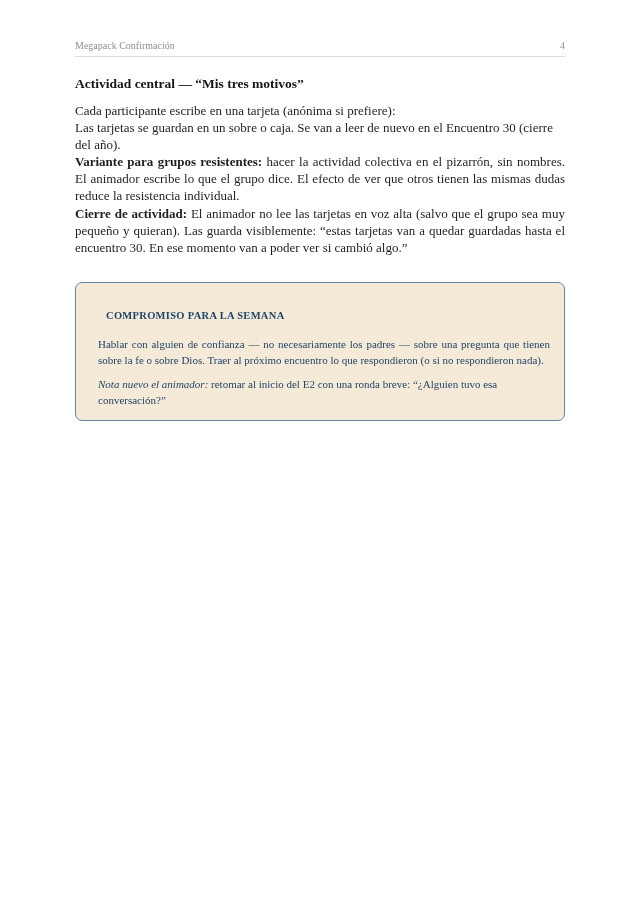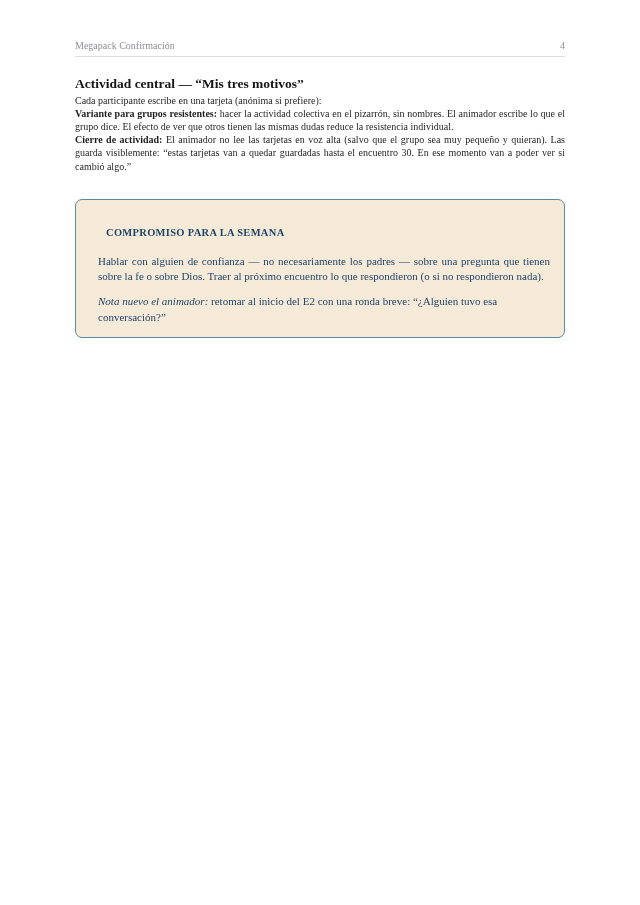--- a/index.html
+++ b/index.html
@@ -25,29 +25,29 @@
   .running-header {
     display: flex;
     justify-content: space-between;
     align-items: baseline;
     font-size: 10px;
     color: #8e8e93;
     padding-bottom: 5px;
     border-bottom: 1px solid #dddddd;
   }
   .doc-title {
-    margin: 17px 0 0 0;
+    margin: 17px 0 8px 0;
     font-size: 13.5px;
     font-weight: bold;
     line-height: 1.45;
     color: #151515;
   }
   .doc-title .title-line { display: block; }
   p.body-text {
-    font-size: 10px;
+    font-size: 13px;
     line-height: 1.32;
     margin: 0 0;
   }
   p.justified { text-align: justify; }
   ol.card-list {
     margin: 10px 0 11px 0;
     padding-left: 18px;
     font-size: 11.5px;
     line-height: 1.32;
   }
@@ -86,20 +86,21 @@
     <span>4</span>
   </div>
 
   <h1 class="doc-title">
     <span class="title-line">Actividad central — “Mis tres motivos”</span>
   </h1>
 
   <p class="body-text">Cada participante escribe en una tarjeta (anónima si prefiere):</p>
 
 
+  <p class="body-text">Las tarjetas se guardan en un sobre o caja. Se van a leer de nuevo en el Encuentro 30 (cierre del año).</p>
 
   <p class="body-text justified"><span class="lead-bold">Variante para grupos resistentes:</span><span> hacer la actividad colectiva en el pizarrón, sin nombres. El animador escribe lo que el grupo dice. El efecto de ver que otros tienen las mismas dudas reduce la resistencia individual.</span></p>
 
   <p class="body-text justified"><span class="lead-bold">Cierre de actividad:</span><span> El animador no lee las tarjetas en voz alta (salvo que el grupo sea muy pequeño y quieran). Las guarda visiblemente: “estas tarjetas van a quedar guardadas hasta el encuentro 30. En ese momento van a poder ver si cambió algo.”</span></p>
 
   <div class="commitment-box">
     <p class="commitment-title">COMPROMISO PARA LA SEMANA</p>
     <p class="box-text justified">Hablar con alguien de confianza — no necesariamente los padres — sobre una pregunta que tienen sobre la fe o sobre Dios. Traer al próximo encuentro lo que respondieron (o si no respondieron nada).</p>
     <p class="box-text"><span class="note-label">Nota nuevo el animador:</span><span> retomar al inicio del E2 con una ronda breve: “¿Alguien tuvo esa conversación?”</span></p>
   </div>

